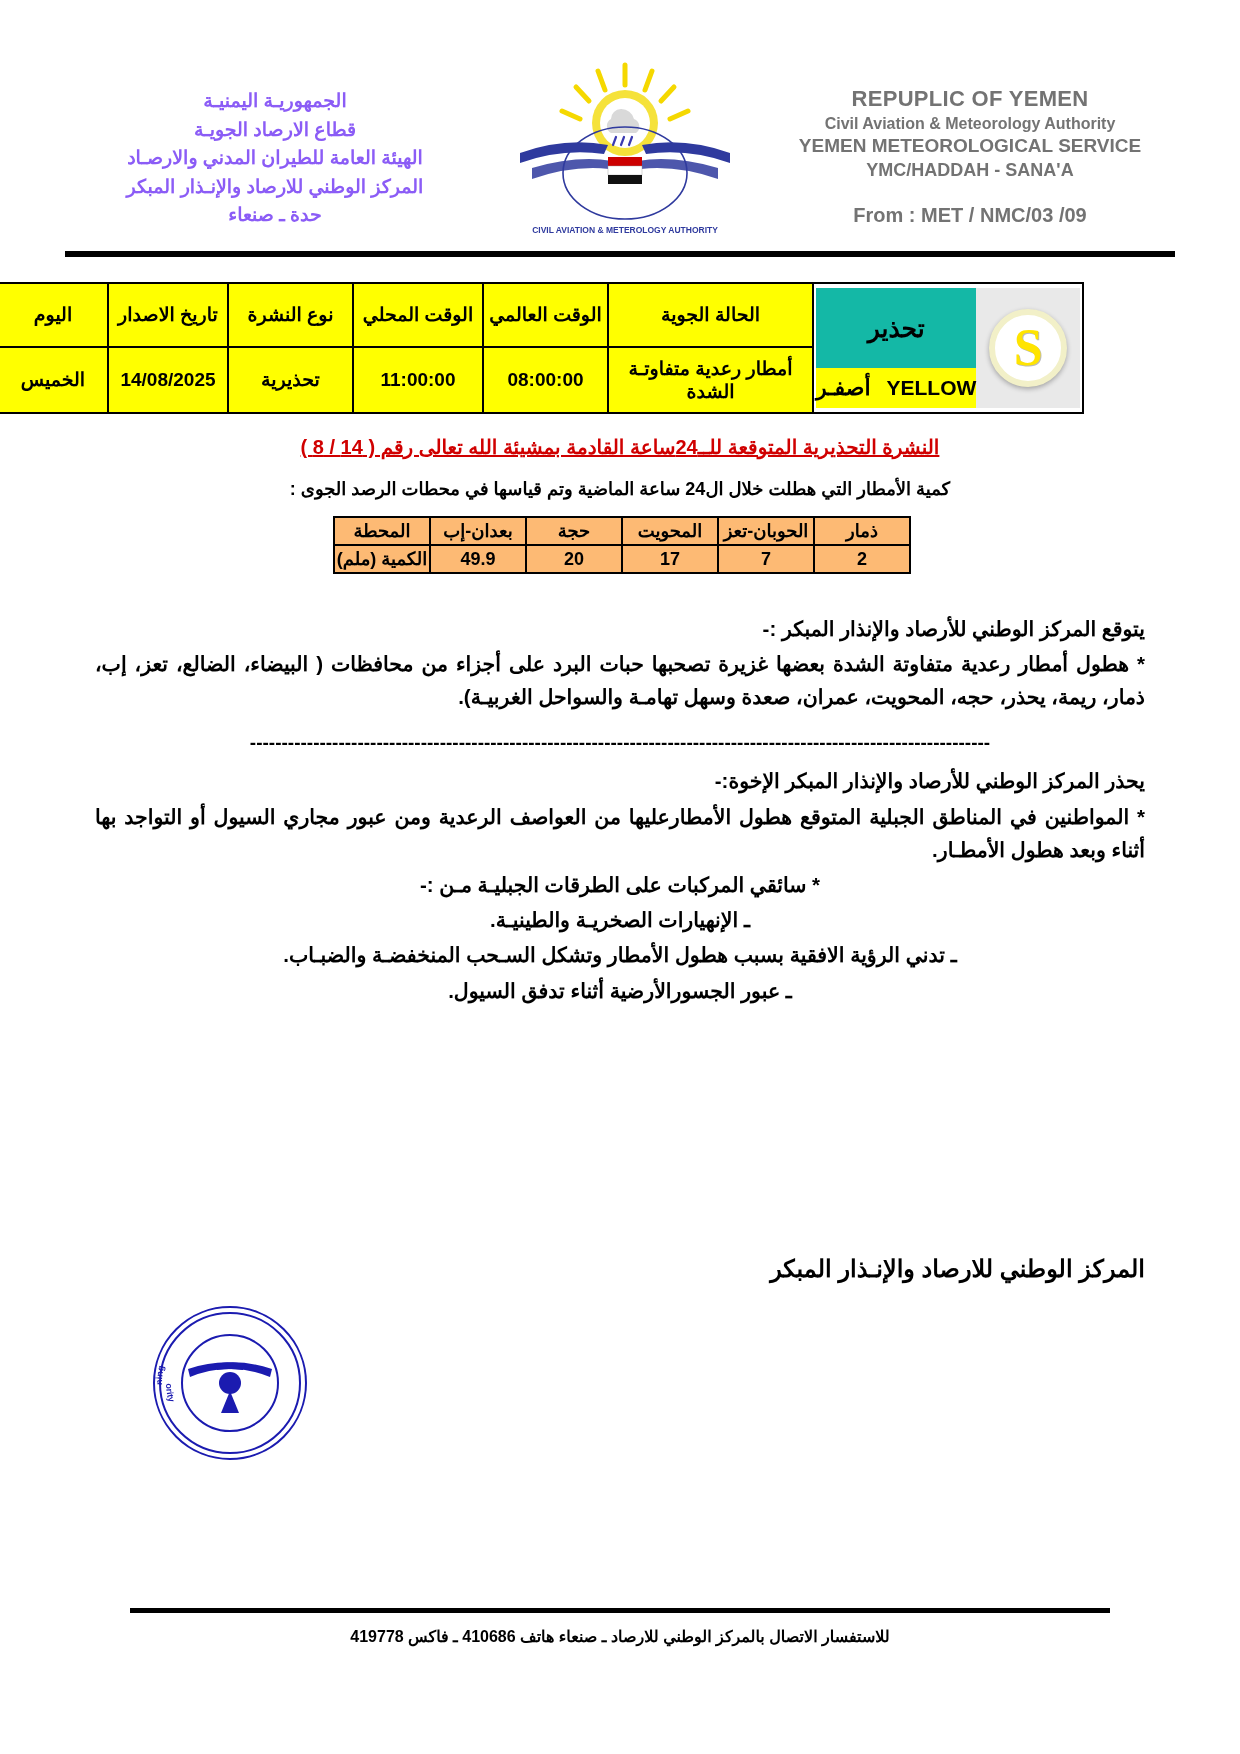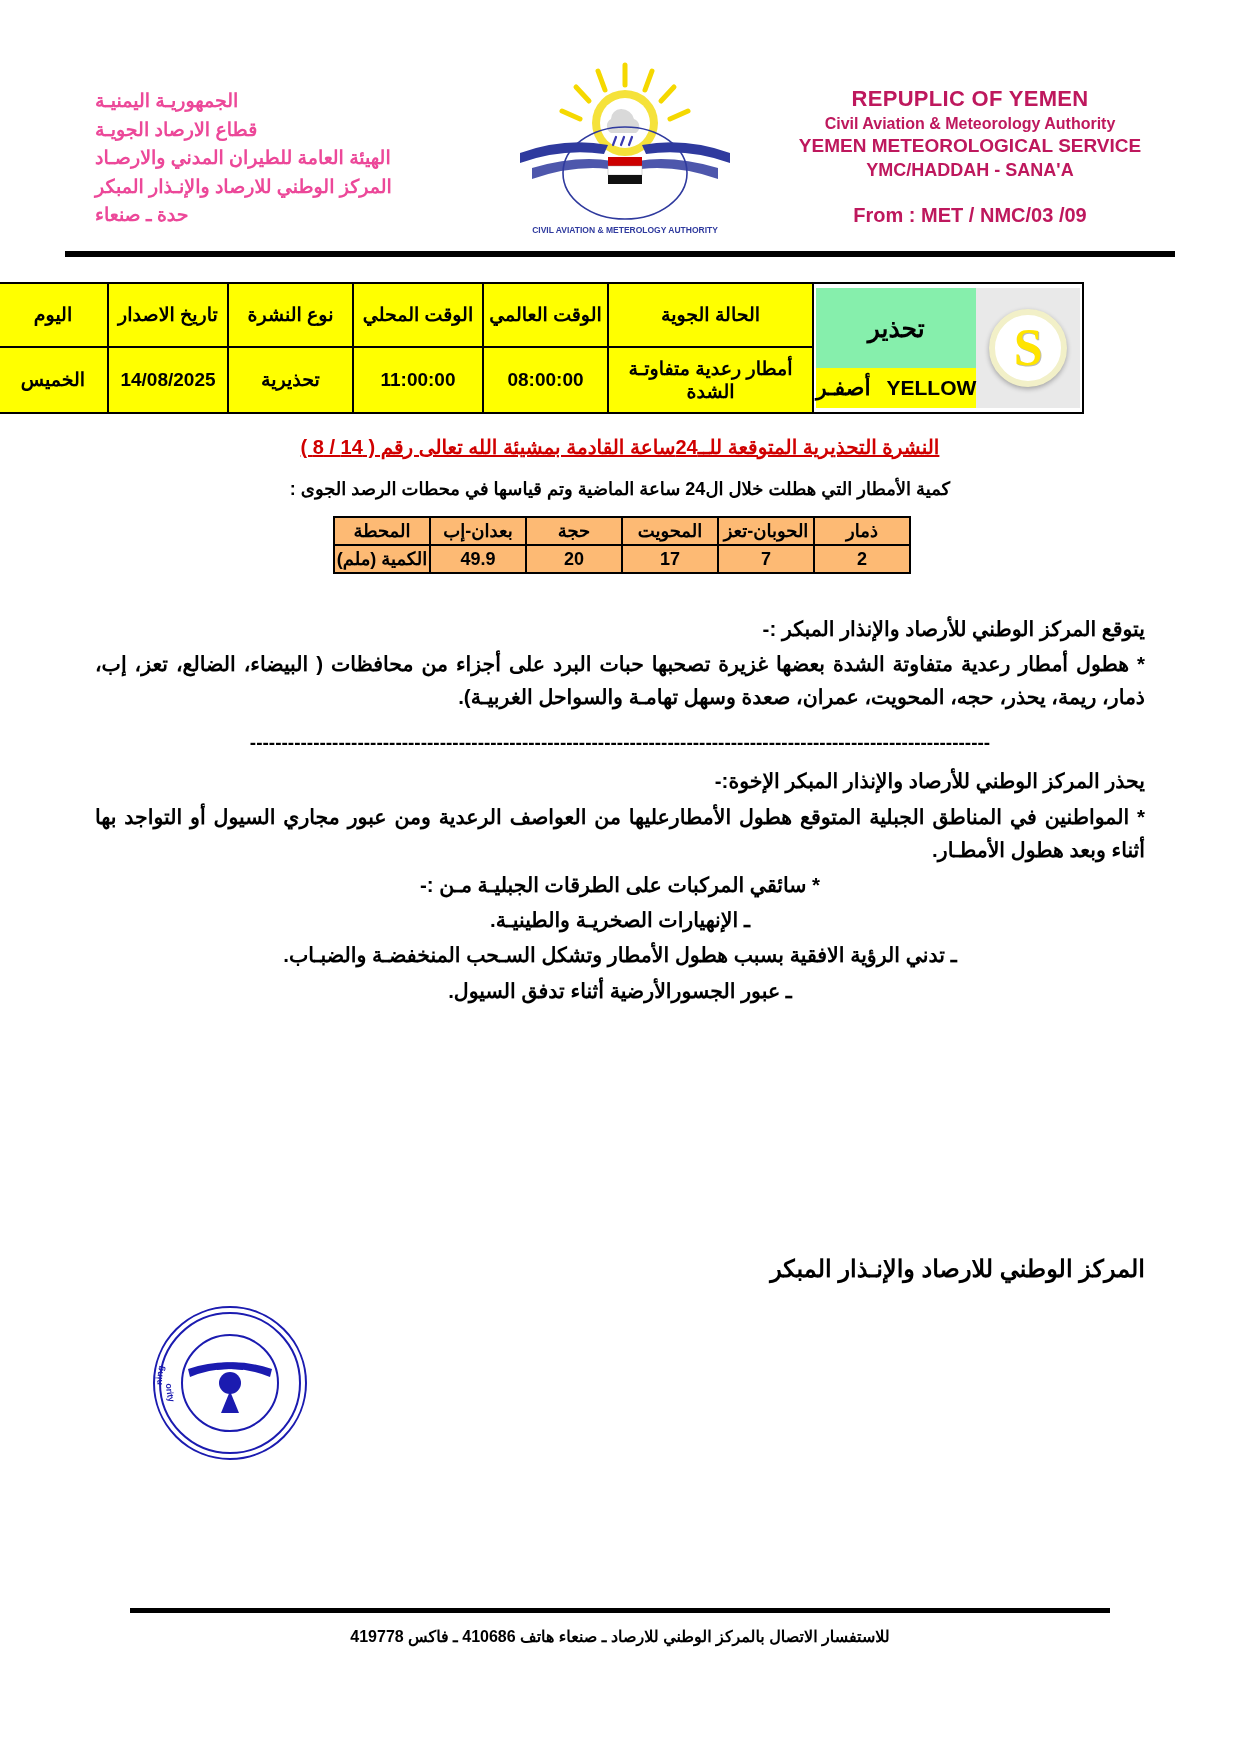--- a/index.html
+++ b/index.html
@@ -10,49 +10,49 @@
     font-family:"Liberation Sans", sans-serif;
     color:#000;
     position:relative;
     overflow:hidden;
   }
   .page { position:relative; width:1240px; height:1754px; padding:0; }
 
   
   .header { display:flex; align-items:flex-start; justify-content:space-between;
             padding:55px 95px 0 95px; height:200px; }
-  .hdr-en { direction:ltr; text-align:center; color:#be185d; padding-top:30px; width:350px; }
+  .hdr-en { direction:ltr; text-align:center; color:#737373; padding-top:30px; width:350px; }
   .hdr-en .l1 { font-size:22px; font-weight:bold; letter-spacing:.3px; line-height:1.25; }
   .hdr-en .l2 { font-size:16px; font-weight:bold; line-height:1.35; }
   .hdr-en .l3 { font-size:19px; font-weight:bold; line-height:1.3; }
   .hdr-en .l4 { font-size:18px; font-weight:bold; line-height:1.3; }
   .hdr-en .from { font-size:20px; font-weight:bold; margin-top:22px; }
 
-  .hdr-ar { direction:rtl; text-align:left; color:#ec4899; padding-top:32px; width:360px; }
+  .hdr-ar { direction:rtl; text-align:center; color:#8b5cf6; padding-top:32px; width:360px; }
   .hdr-ar div { font-size:19px; font-weight:bold; line-height:1.5; white-space:nowrap; }
 
   .logo { width:230px; height:180px; position:relative; margin-top:6px; }
 
   
   .rule-top { position:absolute; left:65px; right:65px; top:251px; height:6px; background:#000; }
   .rule-bottom { position:absolute; left:130px; right:130px; top:1608px; height:5px; background:#000; }
 
   
   .warn-wrap { position:absolute; left:62px; top:282px; width:1022px; }
   table.warn { border-collapse:collapse; width:1022px; table-layout:fixed; }
   table.warn td { border:2.5px solid #000; background:#ffff00; text-align:center;
                   font-size:19px; font-weight:bold; vertical-align:middle; padding:4px 2px; }
   table.warn td.hdr { height:58px; }
   table.warn td.val { height:60px; }
   td.sev { background:#ffffff !important; border:3px solid #000; vertical-align:top; padding:0; }
   .sev-inner { display:flex; height:120px; }
   .sev-badge { width:115px; background:#e9e9e9; display:flex; align-items:center; justify-content:center; }
   .sev-right { flex:1; display:flex; flex-direction:column; }
   .sev-word { flex:1; display:flex; align-items:center; justify-content:center;
-              font-size:25px; font-weight:bold; background:#86efac; }
+              font-size:25px; font-weight:bold; background:#14b8a6; }
   .sev-color { height:40px; background:#ffff00; display:flex; align-items:center;
                justify-content:center; gap:16px; font-size:22px; font-weight:bold; direction:rtl; }
   .sev-color .en { direction:ltr; font-size:21px; }
   .circle-s { width:78px; height:78px; border-radius:50%; background:#ffffff;
               border:6px solid #f2f0c8; display:flex; align-items:center; justify-content:center;
               box-shadow:0 2px 5px rgba(0,0,0,.30); }
   .circle-s span { font-size:52px; font-weight:bold; color:#ffe400; font-family:"Liberation Serif", serif;
                    line-height:1; text-shadow:1px 1px 0 #bbb; }
 
   

